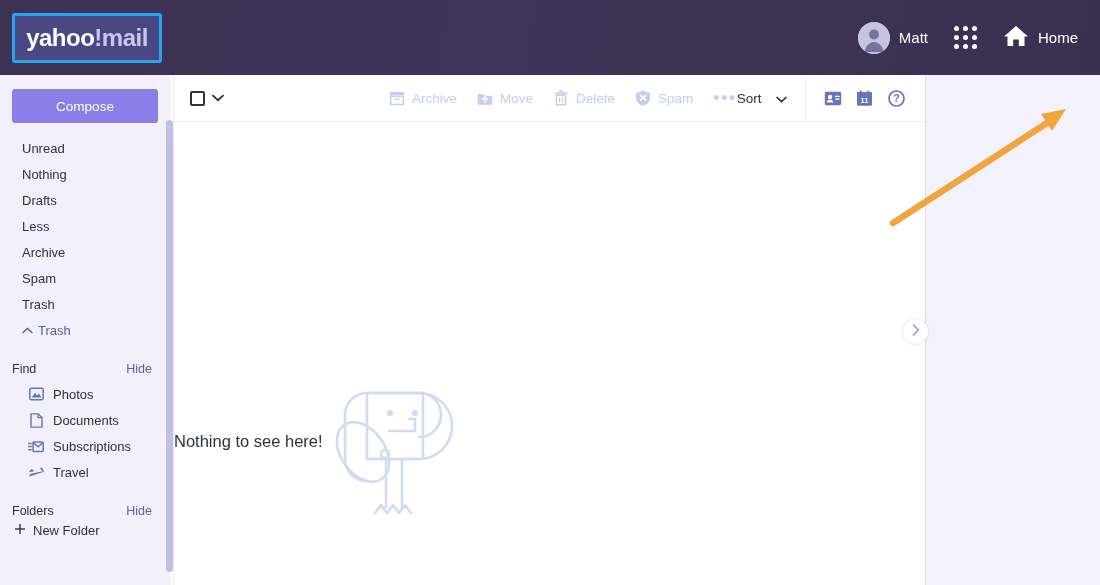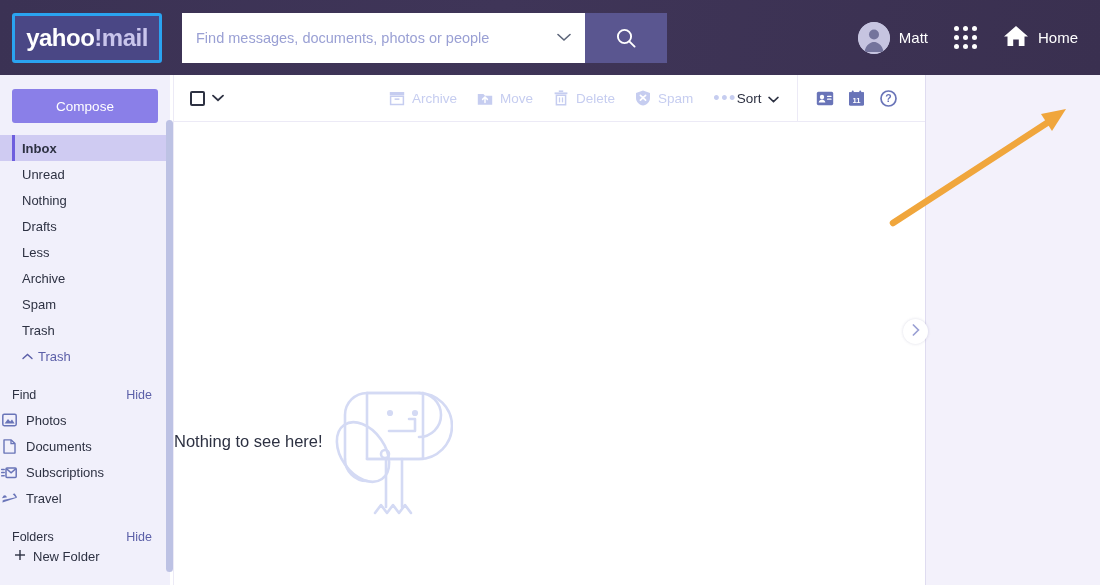--- a/index.html
+++ b/index.html
@@ -81,21 +81,21 @@
   .nav-less .caret { font-size: 10px; margin-right: 5px; display: inline-block; }
 
   .section-head {
     display: flex; align-items: center; justify-content: space-between;
     padding: 0 18px 0 12px; height: 24px; margin-top: 14px;
     font-size: 12.5px; color: #2d3142;
   }
   .section-head .hide { color: #5b5fa8; cursor: pointer; }
   .view-item {
     height: 26px; display: flex; align-items: center; gap: 9px;
-    padding-left: 1px; font-size: 13px; color: #2d3142; cursor: pointer;
+    padding-left: 28px; font-size: 13px; color: #2d3142; cursor: pointer;
   }
   .view-ico { width: 16px; height: 16px; display: flex; align-items: center; justify-content: center; color: #6974b8; flex: 0 0 16px; }
   .newfolder {
     display: flex; align-items: flex-start; gap: 7px; padding-left: 14px;
     height: 26px; font-size: 13px; color: #2d3142; cursor: pointer;
   }
 
   
   .sb-track { position: absolute; left: 166px; top: 120px; width: 7px; height: 458px; }
   .sb-thumb { width: 7px; height: 452px; background: #bdc2e4; border-radius: 4px; cursor: pointer; }
@@ -116,21 +116,21 @@
   .chk-chev { color: #2d3142; font-size: 11px; }
   .tb-actions { display: flex; align-items: center; gap: 20px; margin-left: 165px; }
   .tb-btn {
     display: flex; align-items: center; gap: 7px;
     color: #c6cdf0; font-size: 13.5px; cursor: pointer;
   }
   .tb-ico { width: 16px; height: 16px; display: flex; align-items: center; justify-content: center; flex: 0 0 16px; }
   .tb-more { color: #c6cdf0; font-size: 18px; letter-spacing: 1.5px; cursor: pointer; line-height: 10px; }
 
   .tb-right { margin-left: auto; display: flex; align-items: center; height: 47px; }
-  .sort { display: flex; align-items: center; gap: 6px; font-size: 13.5px; color: #2d3142; cursor: pointer; padding-right: 18px; }
+  .sort { display: flex; align-items: center; gap: 14px; font-size: 13.5px; color: #2d3142; cursor: pointer; padding-right: 18px; }
   .tb-sep { width: 1px; height: 47px; background: #eceaf6; }
   .tb-icons { display: flex; align-items: center; gap: 14px; padding: 0 14px 0 18px; }
   .sq-ico { width: 18px; height: 18px; cursor: pointer; display: flex; align-items: center; justify-content: center; }
 
   .empty {
     position: absolute; left: 0; right: 0; top: 47px; bottom: 0;
     display: flex; flex-direction: row; align-items: center; padding-top: 175px;
   }
   .empty-title { font-size: 16.5px; color: #2d3142; }
   .empty-art { margin-top: 17px; }
@@ -157,36 +157,20 @@
 <body>
 
 <div id="app">
 
   <div class="header">
 
     <div class="logo-wrap">
       <div class="logo-text"><span class="w">yahoo</span><span class="p">!mail</span></div>
     </div>
 
-    <div class="search-area">
-      <div class="search-box">
-        <input class="search-input" type="text" placeholder="Find messages, documents, photos or people" style="">
-        <span class="search-chev">
-          <svg width="14" height="9" viewBox="0 0 14 9">
-              <path d="M1 1.5 L7 7 L13 1.5" stroke="#5b6478" stroke-width="1.6" fill="none" stroke-linecap="round"></path>
-            </svg>
-        </span>
-      </div>
-      <button class="search-btn">
-        <svg width="22" height="22" viewBox="0 0 22 22">
-          <circle cx="9.5" cy="9.5" r="6.6" stroke="#ffffff" stroke-width="1.9" fill="none"></circle>
-          <line x1="14.3" y1="14.3" x2="19.6" y2="19.6" stroke="#ffffff" stroke-width="1.9" stroke-linecap="round"></line>
-        </svg>
-      </button>
-    </div>
 
     <div class="header-right">
       <div class="hr-item">
         <span class="avatar">
           <svg width="32" height="32" viewBox="0 0 32 32">
             <circle cx="16" cy="16" r="16" fill="#c6c4e0"></circle>
             <circle cx="16" cy="12.5" r="5" fill="#74749c"></circle>
             <path d="M6.5 30 C7.5 22.5 13 20 16 20 C19 20 24.5 22.5 25.5 30 Z" fill="#74749c"></path>
           </svg>
         </span>
@@ -215,23 +199,20 @@
         </span>
         <span class="hr-label">Home</span>
       </div>
     </div>
   </div>
 
   <div class="sidebar">
     <button class="compose">Compose</button>
 
     <div class="nav">
-      <div class="nav-item active">
-          <span>Inbox</span>
-        </div>
       <div class="nav-item">
           <span>Unread</span>
         </div>
       <div class="nav-item">
           <span>Nothing</span>
         </div>
       <div class="nav-item">
           <span>Drafts</span>
         </div>
       <div class="nav-item">

